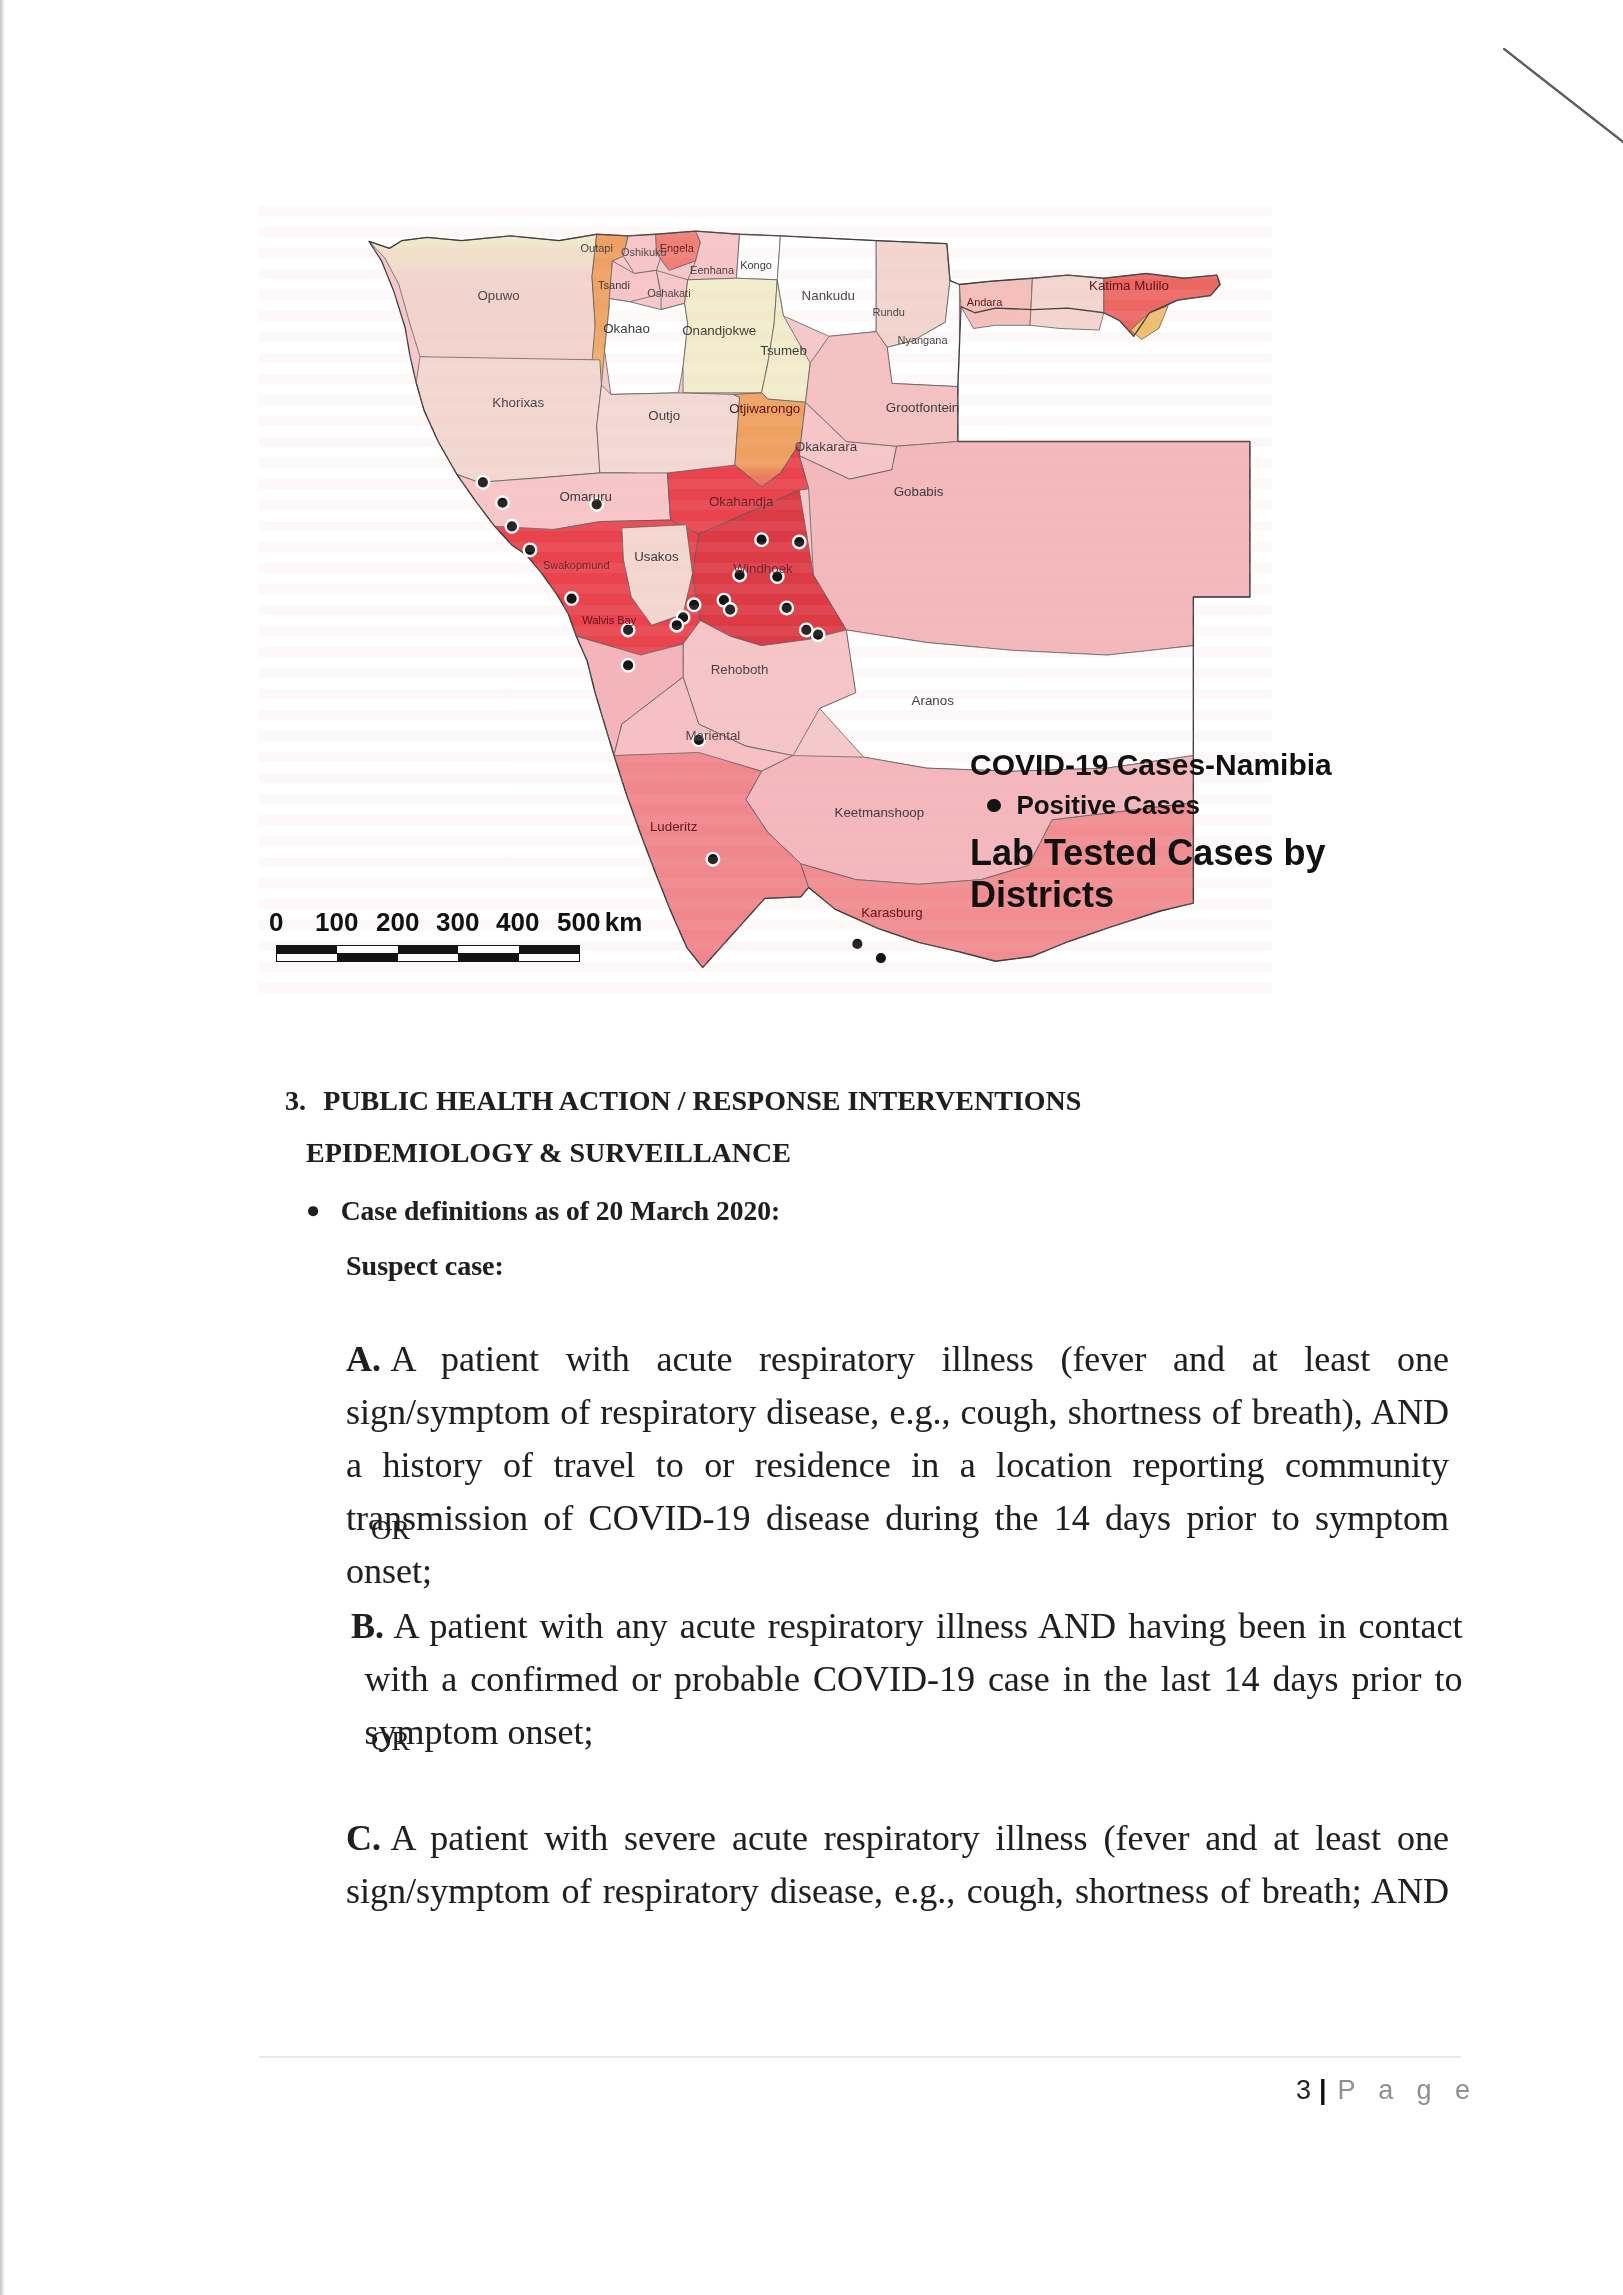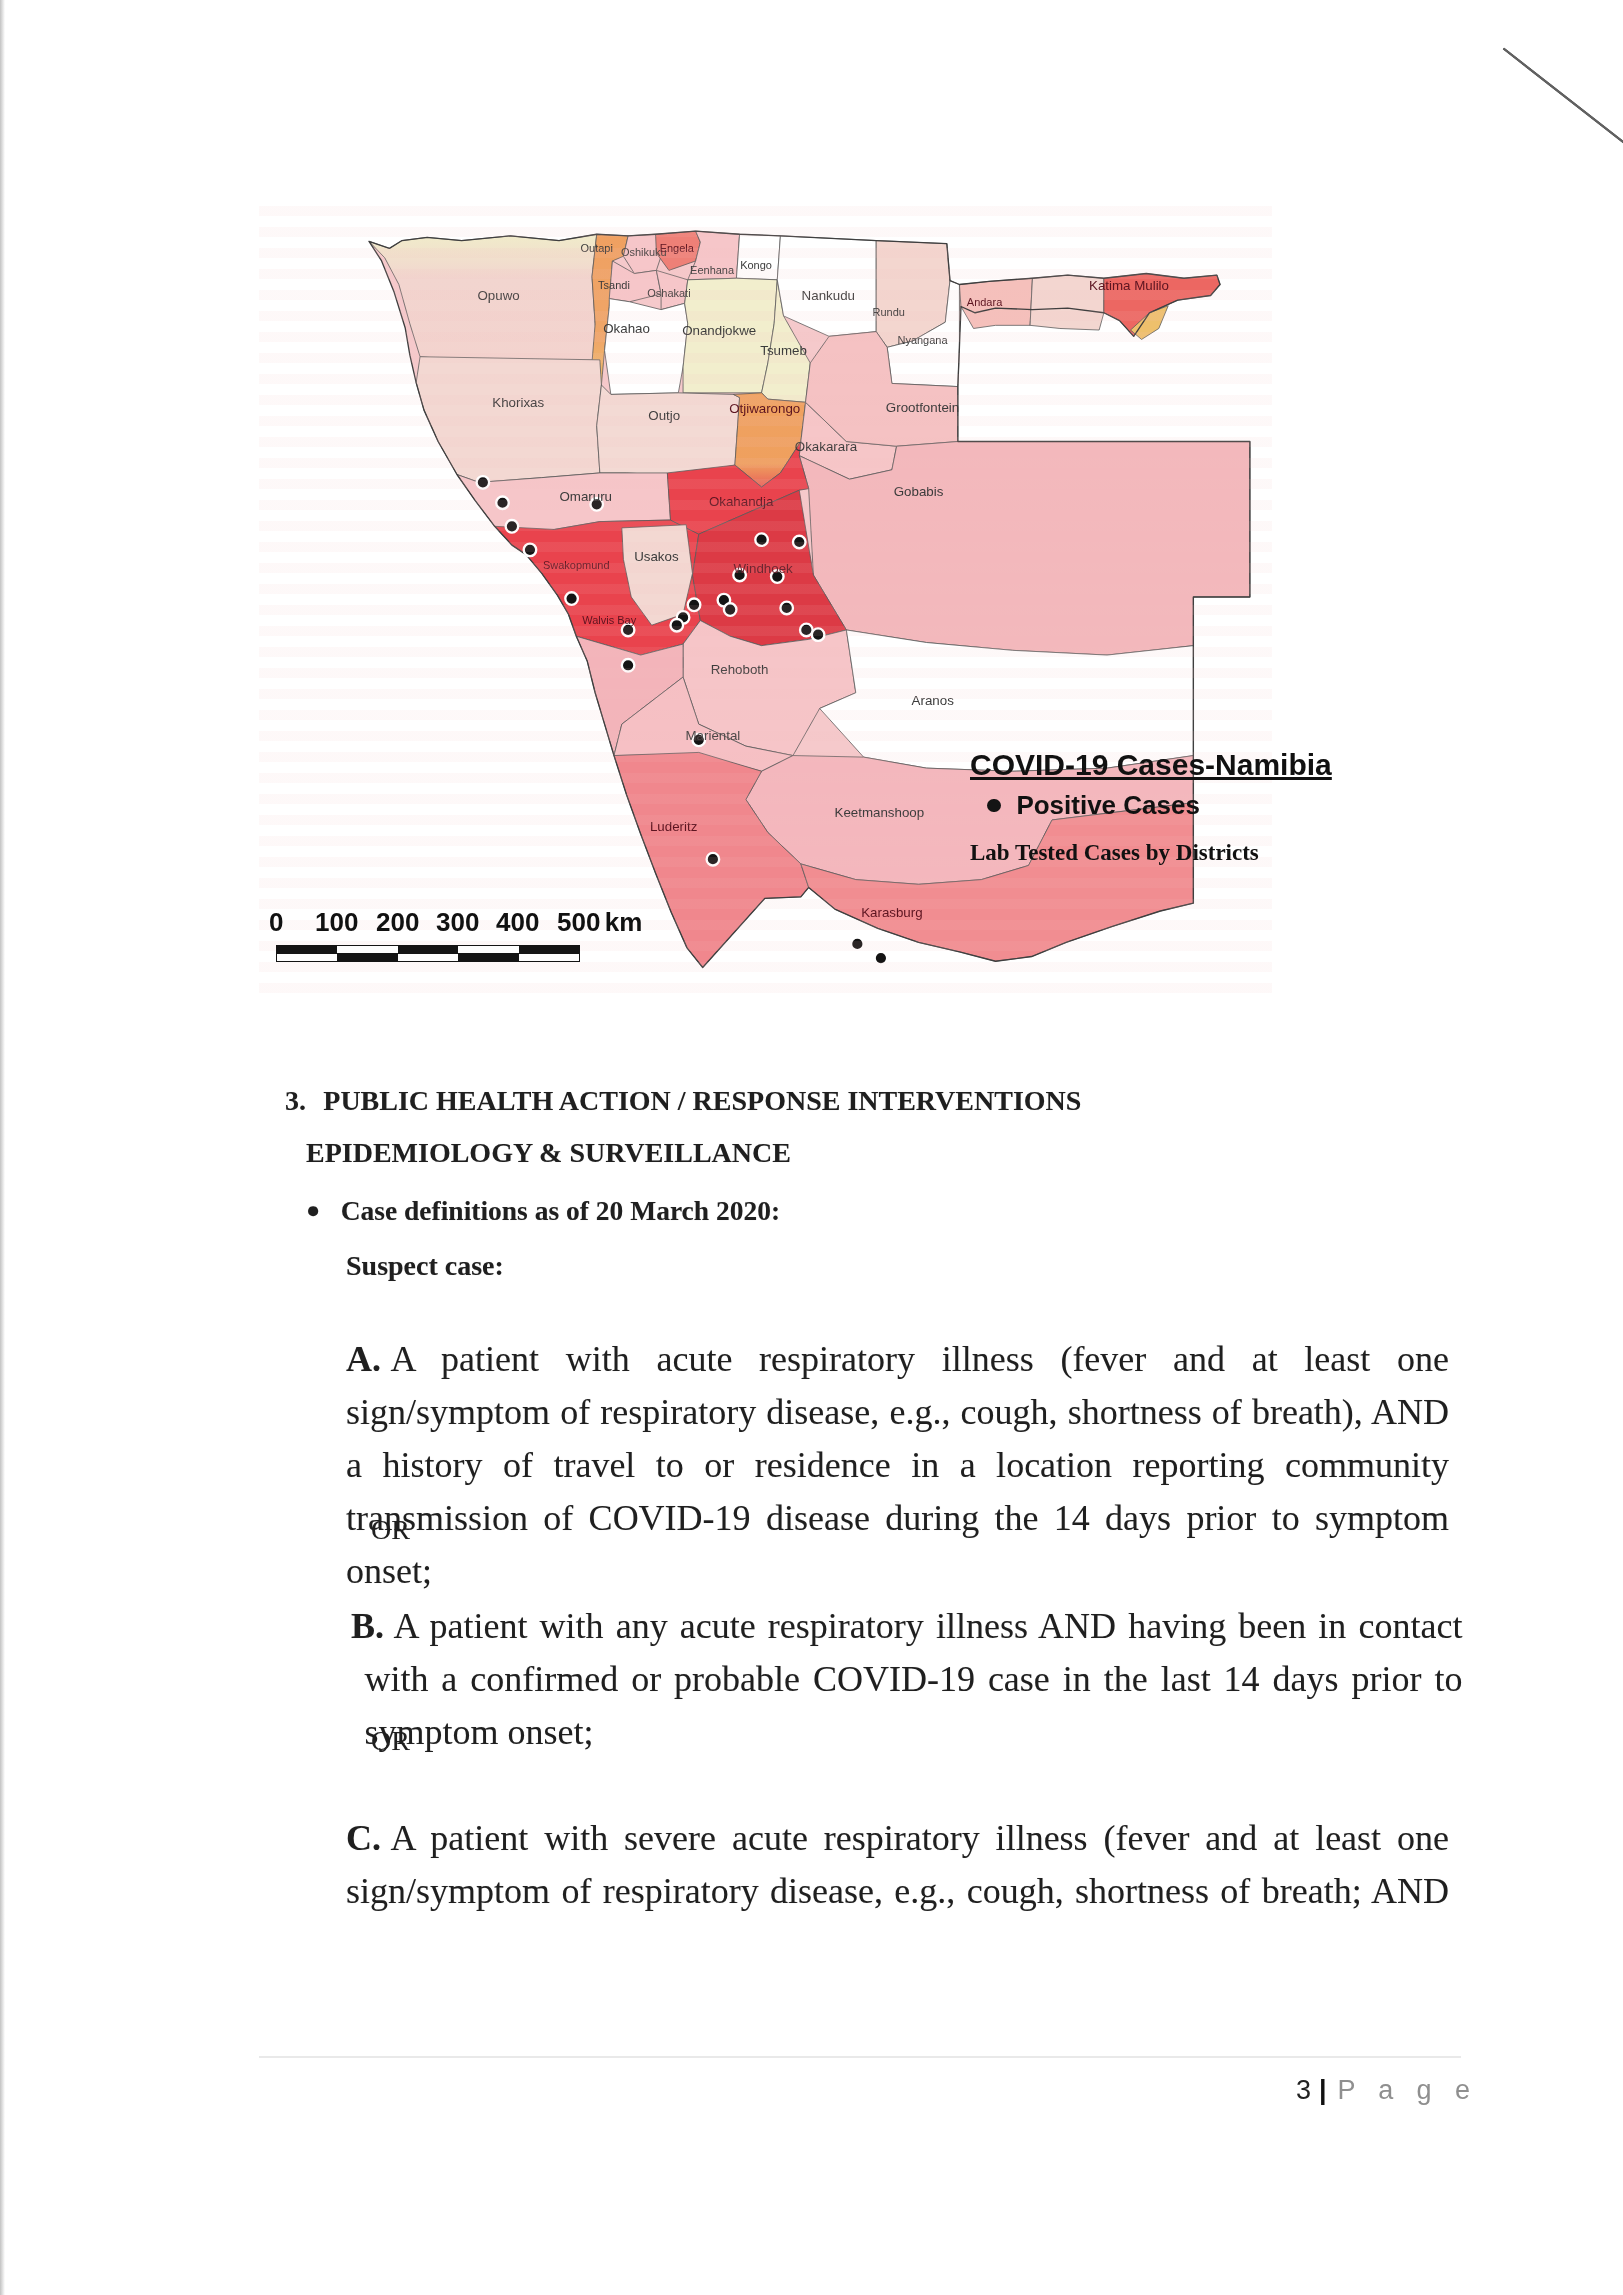--- a/index.html
+++ b/index.html
@@ -15,24 +15,24 @@
   .map-figure{position:absolute;left:259px;top:206px;width:1013px;height:789px;}
   .map-figure svg{position:absolute;left:0;top:0;}
   .banding{position:absolute;left:0;top:0;width:100%;height:100%;pointer-events:none;
            background:repeating-linear-gradient(180deg,rgba(242,190,190,.10) 0 10.2px,rgba(255,255,255,0) 10.2px 21px);}
   .dlabel{font-family:"Liberation Sans",sans-serif;font-size:17px;fill:#3b3b3b;text-anchor:middle;}
   .dlabel.dk{fill:#5c1420;}
   .dlabel.sm{font-size:14px;}
   
   .legend{position:absolute;left:711px;top:542px;width:393px;
           font-family:"Liberation Sans",sans-serif;color:#111;}
-  .legend-title{font-size:30px;font-weight:bold;letter-spacing:0;text-decoration:underline;}
+  .legend-title{font-size:30px;font-weight:bold;letter-spacing:0;}
   .legend-pos{display:flex;align-items:center;margin:7.9px 0 3.1px 17.3px;font-size:26px;font-weight:bold;}
   .pos-dot{display:inline-block;width:13.4px;height:13.4px;border-radius:50%;background:#141414;margin-right:15.7px;}
-  .legend-sub{font-size:23px;font-weight:bold;margin-top:19px;font-family:Liberation Serif, serif;}
+  .legend-sub{font-size:36px;font-weight:bold;margin-top:11px;}
   .legend-classes{margin-top:4.7px;}
   .legend-row{display:flex;align-items:center;height:27.5px;}
   .legend-swatch{width:30px;height:18px;border:1.6px solid #8a8a8a;margin-right:12.6px;flex:0 0 auto;}
   .legend-row span.lbl{font-size:24px;font-weight:bold;}
   
   .scalebar{position:absolute;left:15.7px;top:701px;width:408px;
             font-family:"Liberation Sans",sans-serif;color:#111;}
   .ticks{position:relative;height:33px;}
   .ticks span{position:absolute;transform:translateX(-50%);font-size:26px;font-weight:bold;top:0;}
   .ticks .unit{transform:none;}

